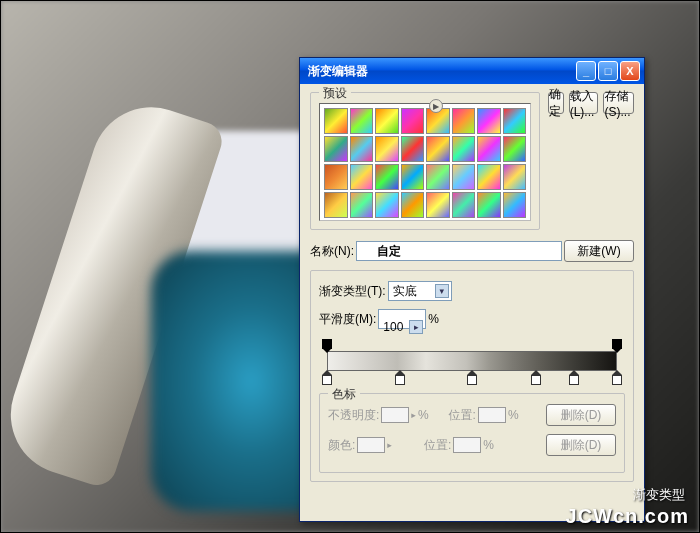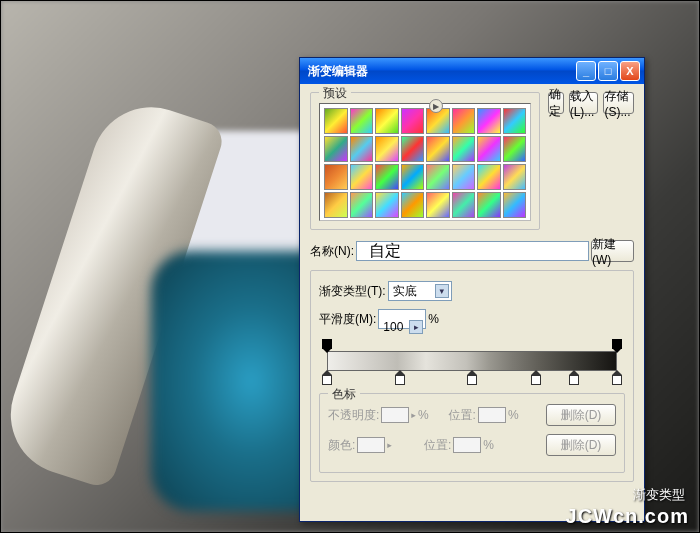--- a/index.html
+++ b/index.html
@@ -104,21 +104,21 @@
   border: 1px solid #7a7a7a; border-radius: 3px;
   font-size: 12px;
   display: flex; align-items: center; justify-content: center;
   cursor: default;
 }
 .row { display: flex; align-items: center; gap: 2px; margin-bottom: 8px; }
 .row label { white-space: nowrap; }
 .text-input {
   flex: 1; height: 20px;
   border: 1px solid #7f9db9; background: #fff;
-  padding: 0 12px; font-size: 16px;
+  padding: 0 20px; font-size: 12px; font-weight: bold;
 }
 .select {
   width: 64px; height: 20px;
   border: 1px solid #7f9db9; background: #fff;
   display: inline-flex; align-items: center; justify-content: space-between;
   padding: 0 2px 0 4px;
 }
 .select .arrow { width: 14px; height: 14px; background: #cde; border:1px solid #7f9db9; display:flex; align-items:center; justify-content:center; font-size:9px; color:#335;}
 .num-input { width: 48px; height: 20px; border:1px solid #7f9db9; background:#fff; display:inline-flex; align-items:center; padding:16px 2px 0 4px;}
 .num-input .arrow { margin-left:auto; width:14px; height:14px; background:#cde; border:1px solid #7f9db9; display:flex;align-items:center;justify-content:center;font-size:9px;color:#335;}

